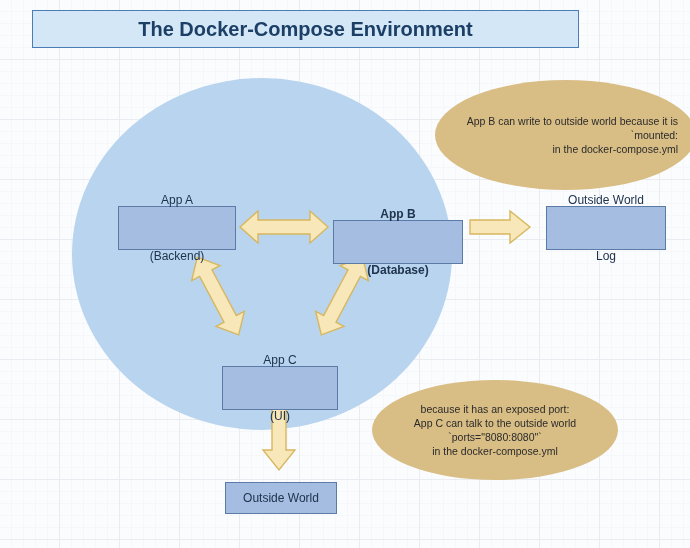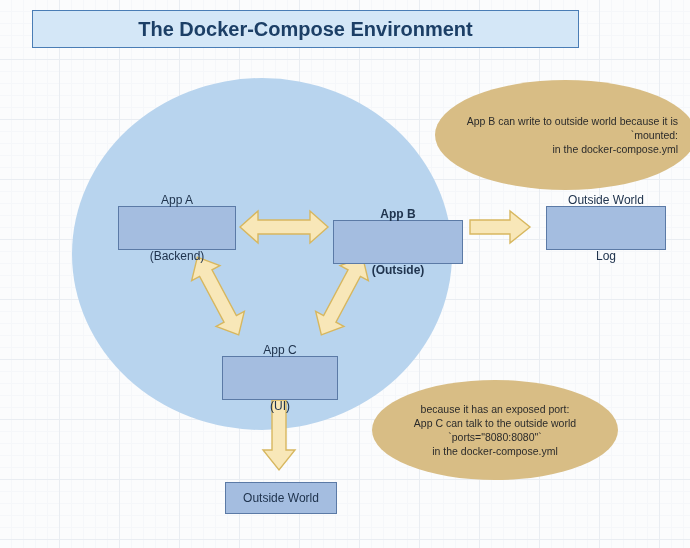--- a/index.html
+++ b/index.html
@@ -113,24 +113,24 @@
   </g>
 </svg>
 
 <div class="layer node" style="left:118px; top:206px; width:116px; height:42px;">
   <span>App A</span>
   <span>(Backend)</span>
 </div>
 
 <div class="layer node" style="left:333px; top:220px; width:128px; height:42px;font-weight:bold;">
   <span>App B</span>
-  <span>(Outside)</span>
+  <span>(Database)</span>
 </div>
 
-<div class="layer node" style="left:222px; top:356px; width:114px; height:42px;">
+<div class="layer node" style="left:222px; top:366px; width:114px; height:42px;">
   <span>App C</span>
   <span>(UI)</span>
 </div>
 
 <div class="layer node" style="left:546px; top:206px; width:118px; height:42px;">
   <span>Outside World</span>
   <span>Log</span>
 </div>
 
 <div class="layer node" style="left:225px; top:482px; width:110px; height:30px;">

